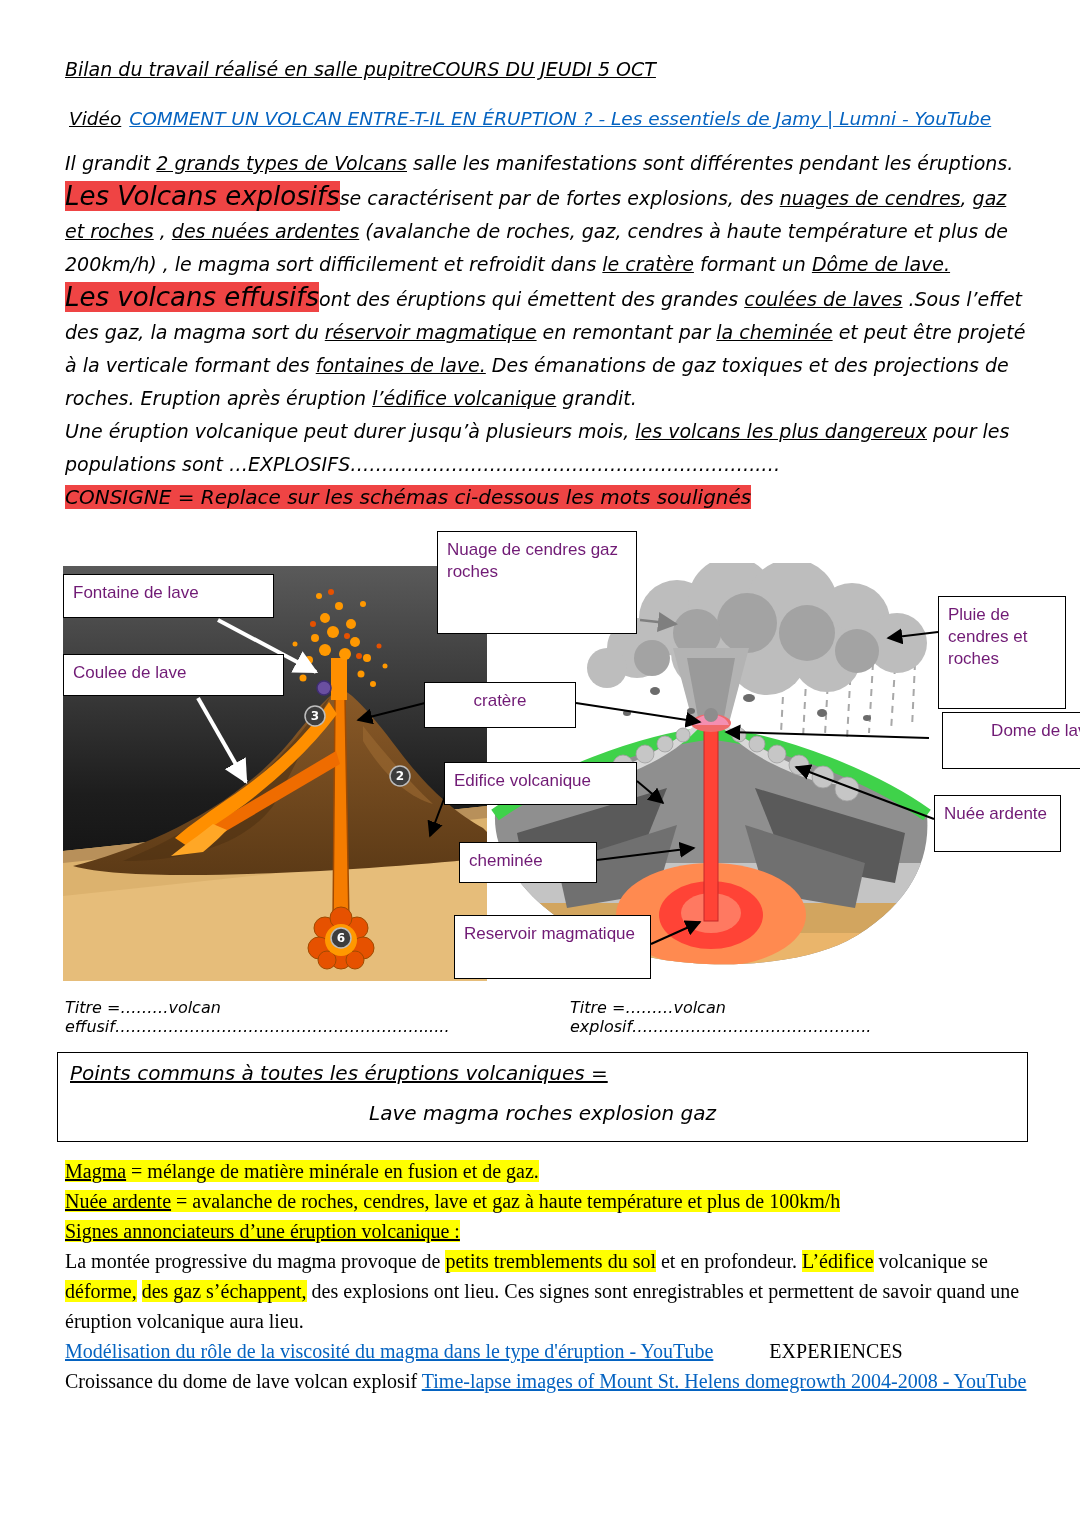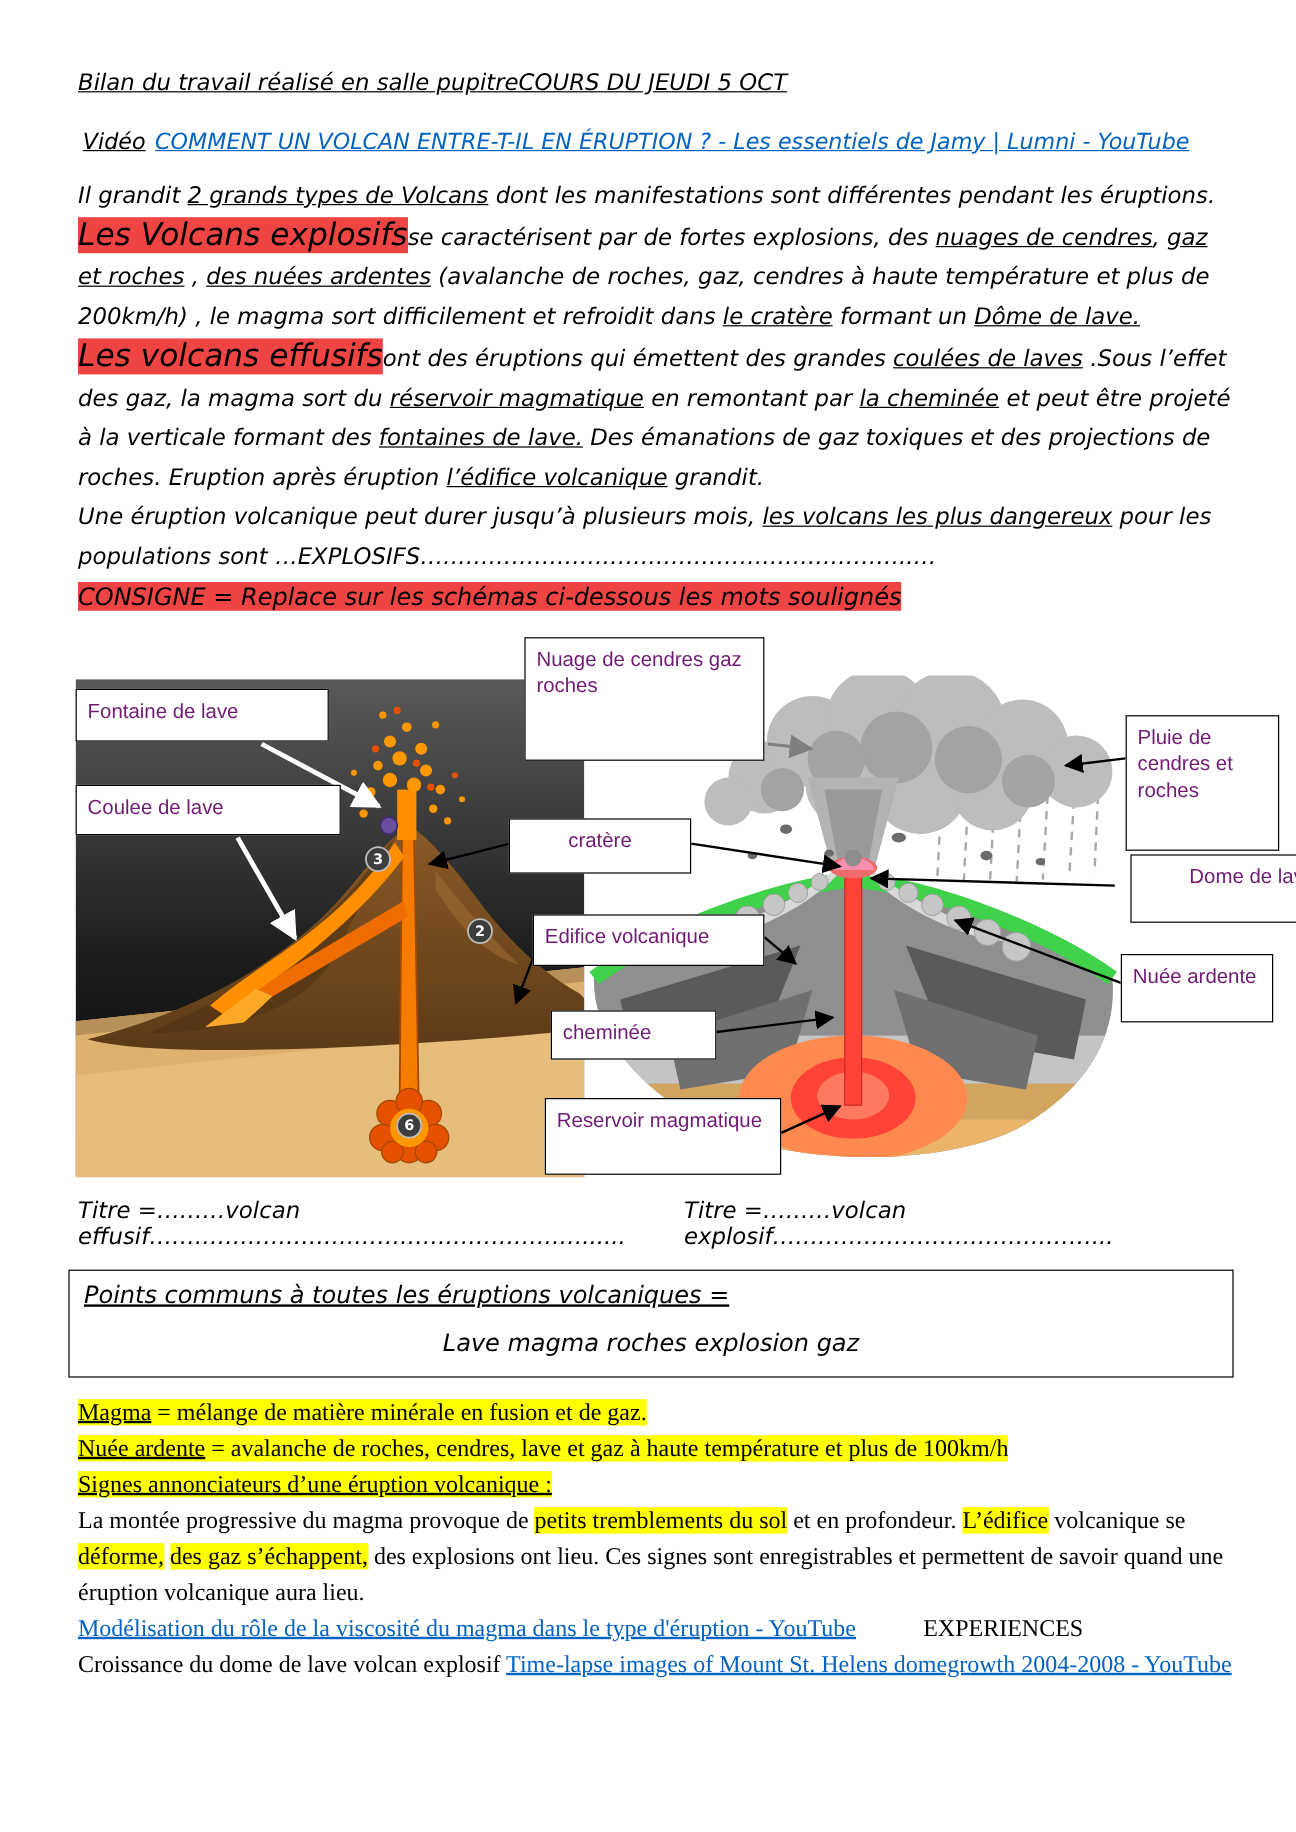--- a/index.html
+++ b/index.html
@@ -28,21 +28,21 @@
   
   .diagram { position:relative; width:1010px; height:468px; margin-left:-5px; margin-top:6px; }
   .img-left  { position:absolute; left:3px;  top:46px; width:424px; height:415px; }
   .img-right { position:absolute; left:427px; top:43px; width:448px; height:420px; }
   .overlay   { position:absolute; left:0; top:0; width:1010px; height:468px; pointer-events:none; }
   .lbox {
     position:absolute; background:#fff; border:1.5px solid #000;
     font-family:"Liberation Sans", sans-serif; font-style:normal;
     font-size:17px; line-height:22px; padding:7px 9px; color:#701a75;
   }
-  .titre-row { display:flex; margin-top:10px; font-size:19px; font-style:italic; }
+  .titre-row { display:flex; margin-top:10px; font-size:16px; font-style:italic; }
   .titre-row .t-left  { width:505px; }
   .titre-row .t-right { flex:1; }
 
   .commun-box {
     margin-top:16px; margin-left:-8px; width:971px; height:90px;
     border:1.6px solid #000; padding:8px 12px; font-style:italic;
   }
   .commun-box .cb-head { font-size:20px; }
   .commun-box .cb-content { text-align:center; font-size:20px; margin-top:16px; }
 
@@ -58,21 +58,21 @@
 <div class="page">
 
   <div class="title-line">
     <span class="u">Bilan du travail réalisé en salle pupitreCOURS DU JEUDI 5 OCT</span>
   </div>
 
   <div class="video-line">
     <span class="u vid-label">Vidéo</span><a class="link">COMMENT UN VOLCAN ENTRE-T-IL EN ÉRUPTION ? - Les essentiels de Jamy | Lumni - YouTube</a>
   </div>
 
-  <p class="para intro"><span>Il grandit </span><span class="u">2 grands types de Volcans</span><span> dont les manifestations sont différentes pendant les éruptions.</span></p>
+  <p class="para intro"><span>Il grandit </span><span class="u">2 grands types de Volcans</span><span> salle les manifestations sont différentes pendant les éruptions.</span></p>
 
   <p class="para"><span class="big hl-gray">Les Volcans explosifs</span><span>se caractérisent par de fortes explosions, des </span><span class="u">nuages de cendres</span><span>, </span><span class="u">gaz et roches</span><span> , </span><span class="u">des nuées ardentes</span><span> (avalanche de roches, gaz, cendres à haute température et plus de 200km/h) , le magma sort difficilement et refroidit dans </span><span class="u">le cratère</span><span> formant un </span><span class="u">Dôme de lave.</span></p>
 
   <p class="para"><span class="big hl-gray">Les volcans effusifs</span><span>ont des éruptions qui émettent des grandes </span><span class="u">coulées de laves</span><span> .Sous l’effet des gaz, la magma sort du </span><span class="u">réservoir magmatique</span><span> en remontant par </span><span class="u">la cheminée</span><span> et peut être projeté à la verticale formant des </span><span class="u">fontaines de lave.</span><span> Des émanations de gaz toxiques et des projections de roches. Eruption après éruption </span><span class="u">l’édifice volcanique</span><span> grandit.</span></p>
 
   <p class="para"><span>Une éruption volcanique peut durer jusqu’à plusieurs mois, </span><span class="u">les volcans les plus dangereux</span><span> pour les populations sont …EXPLOSIFS………………………………………………………..…</span></p>
 
   <p class="consigne-line"><span class="hl-gray">CONSIGNE = Replace sur les schémas ci-dessous les mots soulignés</span></p>
 
   <div class="diagram">

